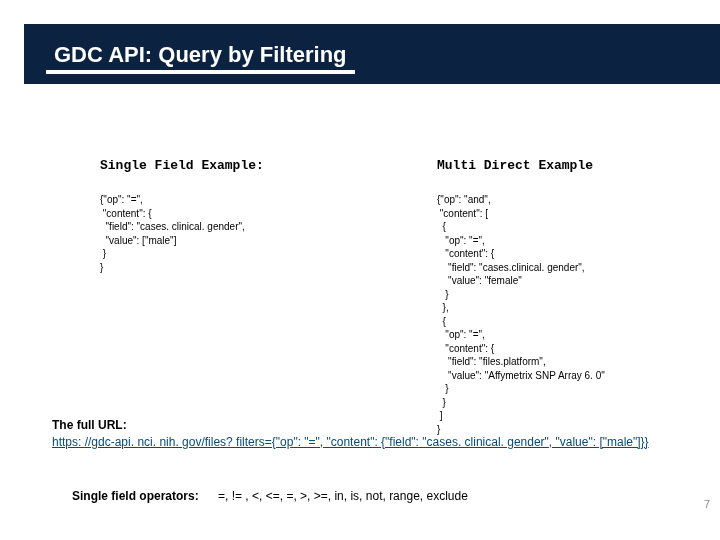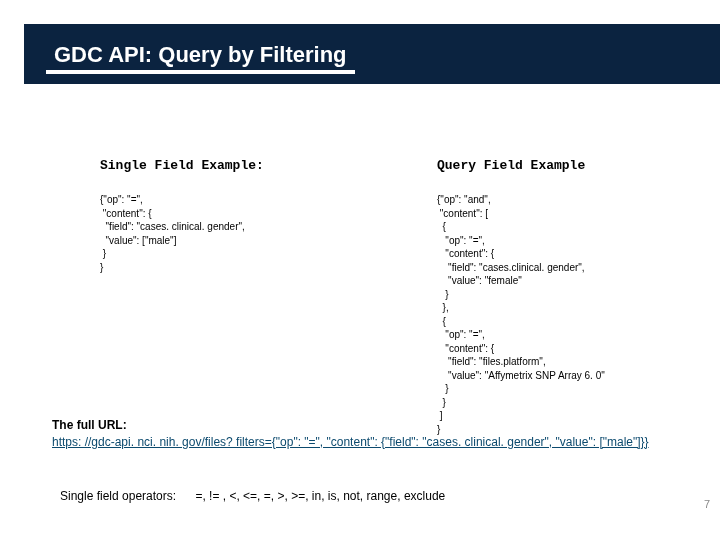--- a/index.html
+++ b/index.html
@@ -12,21 +12,21 @@
   .bullets li { list-style: none; font-size: 15px; line-height: 1.45; }
   .bullets li::before { content: "•"; color: #0b2340; margin-right: 8px; }
   .columns { display: flex; margin-top: 14px; margin-left: 30px; gap: 60px; }
   .col { flex: 1; }
   .col-title { font-size: 13px; font-weight: bold; margin-bottom: 4px; font-family: Liberation Mono, monospace; }
   .code { font-size: 10px; font-family: Arial, Helvetica, sans-serif; white-space: pre; line-height: 1.35; color: #000; }
   .bottom { position: absolute; left: 12px; right: 10px; bottom: 28px; font-size: 12px; line-height: 1.35; }
   .url-label { font-weight: bold; }
   .url-link { color: #0c4a6e; text-decoration: underline; word-break: break-all; }
   .ops { margin-top: 14px; font-size: 12px; }
-  .ops b { font-weight: normal; }
+  .ops b { font-weight: bold; margin-left: 12px; }
   .pagenum { position: absolute; right: 18px; bottom: 38px; font-size: 11px; color: #8a8a8a; }
 </style>
 </head>
 <body>
 
 <div class="slide">
   <div class="title-bar">
     <span class="title-text">GDC API: Query by Filtering</span>
   </div>
 
@@ -38,21 +38,21 @@
       <div class="col">
         <div class="col-title">Single Field Example:</div>
         <div class="code">{"op": "=",
  "content": {
   "field": "cases. clinical. gender",
   "value": ["male"]
  }
 }</div>
       </div>
       <div class="col">
-        <div class="col-title">Query Field Example</div>
+        <div class="col-title">Multi Direct Example</div>
         <div class="code">{"op": "and",
  "content": [
   {
    "op": "=",
    "content": {
     "field": "cases.clinical. gender",
     "value": "female"
    }
   },
   {

